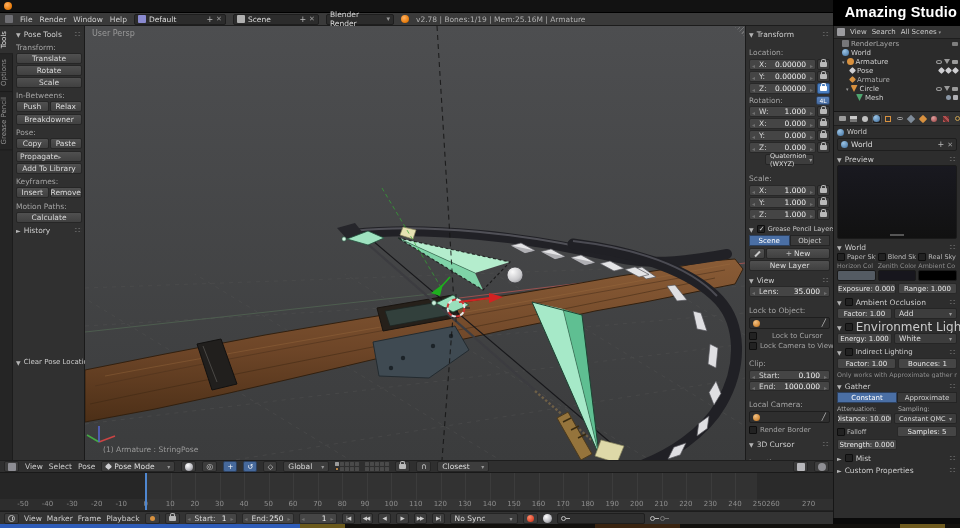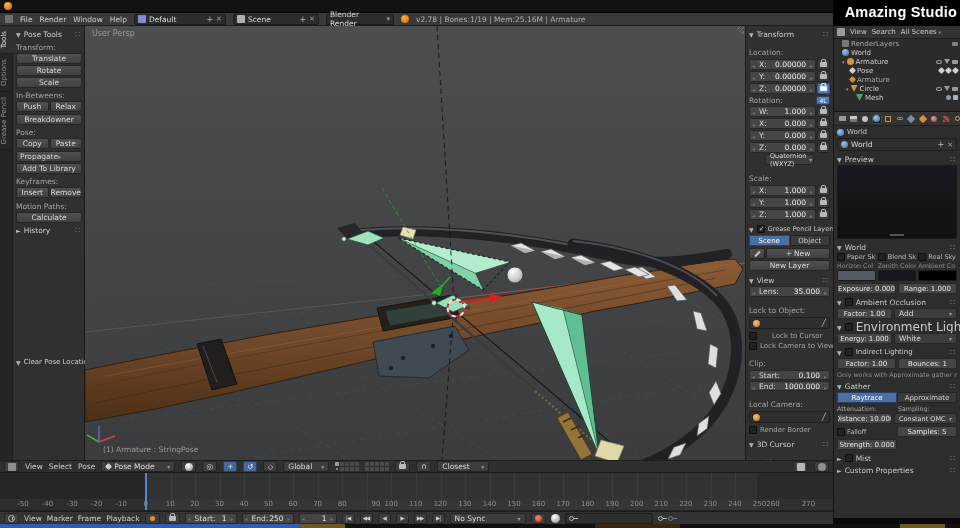--- a/index.html
+++ b/index.html
@@ -805,21 +805,21 @@
       <span class="sfield">Factor: 1.00</span>
       <span class="sfield">Bounces: 1</span>
     </div>
     <div class="note">Only works with Approximate gather method</div>
     <div class="hdr" style="margin-top:2px">
       <span class="tri">▼</span>
       <span>Gather</span>
       <span class="dots"></span>
     </div>
     <div class="tabpair">
-      <div class="t on">Raytrace</div>
+      <div class="t on">Constant</div>
       <div class="t">Approximate</div>
     </div>
     <div class="r2" style="margin-bottom:1px">
       <span class="note" style="color:#aaa">Attenuation:</span>
       <span class="note" style="color:#aaa">Sampling:</span>
     </div>
     <div class="r2">
       <span class="sfield">Distance: 10.000</span>
       <span class="drop" style="font-size:6.5px">
           <span>Constant QMC</span>
@@ -865,21 +865,21 @@
           <span class="tick" style="left: 121.2px;">-10</span>
           <span class="tick" style="left: 145.75px;">0</span>
           <span class="tick" style="left: 170.3px;">10</span>
           <span class="tick" style="left: 194.85px;">20</span>
           <span class="tick" style="left: 219.4px;">30</span>
           <span class="tick" style="left: 243.95px;">40</span>
           <span class="tick" style="left: 268.5px;">50</span>
           <span class="tick" style="left: 293.05px;">60</span>
           <span class="tick" style="left: 317.6px;">70</span>
           <span class="tick" style="left: 342.15px;">80</span>
-          <span class="tick" style="left: 376px;">90</span>
+          <span class="tick" style="left: 365px;">90</span>
           <span class="tick" style="left: 391.25px;">100</span>
           <span class="tick" style="left: 415.8px;">110</span>
           <span class="tick" style="left: 440.35px;">120</span>
           <span class="tick" style="left: 464.9px;">130</span>
           <span class="tick" style="left: 489.45px;">140</span>
           <span class="tick" style="left: 514px;">150</span>
           <span class="tick" style="left: 538.55px;">160</span>
           <span class="tick" style="left: 563.1px;">170</span>
           <span class="tick" style="left: 587.65px;">180</span>
           <span class="tick" style="left: 612.2px;">190</span>
@@ -920,21 +920,21 @@
         </div>
       <div class="nfield" style="max-width:38px">
           <span class="v" style="margin-left:auto">1</span>
         </div>
       <span class="media">|◀</span>
       <span class="media">◀◀</span>
       <span class="media">◀</span>
       <span class="media">▶</span>
       <span class="media">▶▶</span>
       <span class="media">▶|</span>
-      <span class="drop" style="width:76px">
+      <span class="drop" style="width:68px">
         <span>No Sync</span>
         <span class="car">▾</span>
       </span>
       <span class="hbtn">
           <span class="rec"></span>
         </span>
       <span class="sphicon"></span>
       <span class="well" style="width:88px;height:11px">
           <span class="keyico"></span>
         </span>

